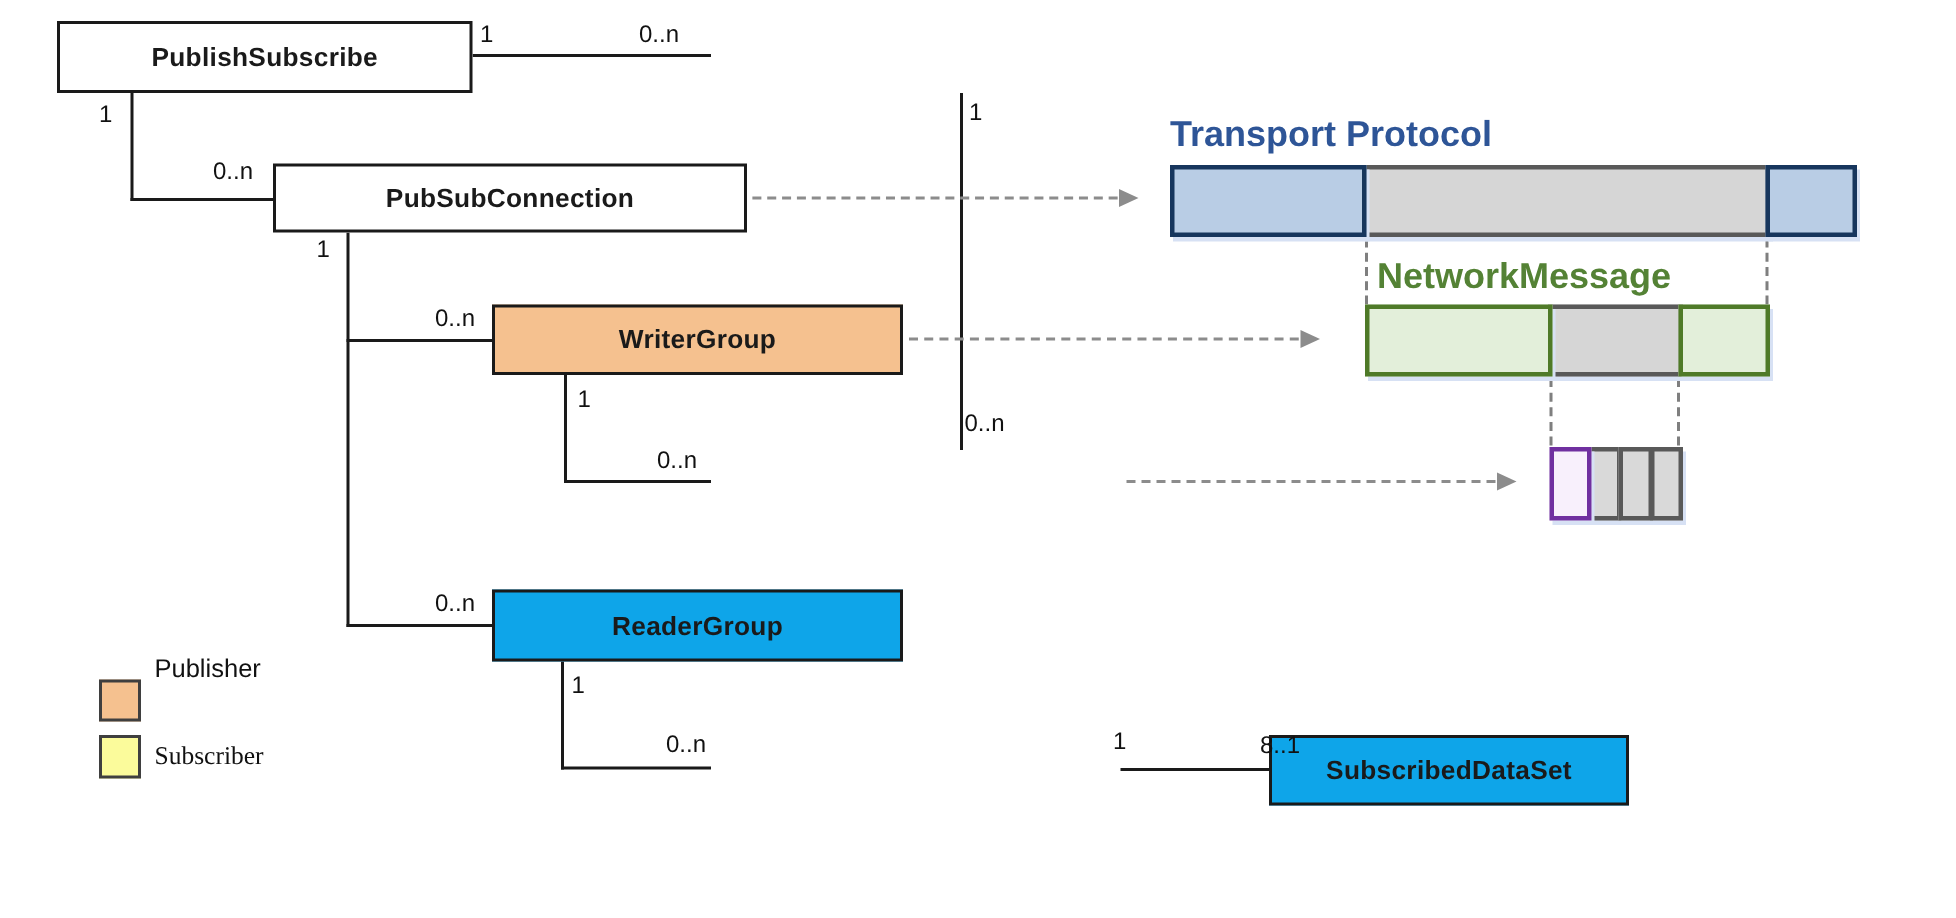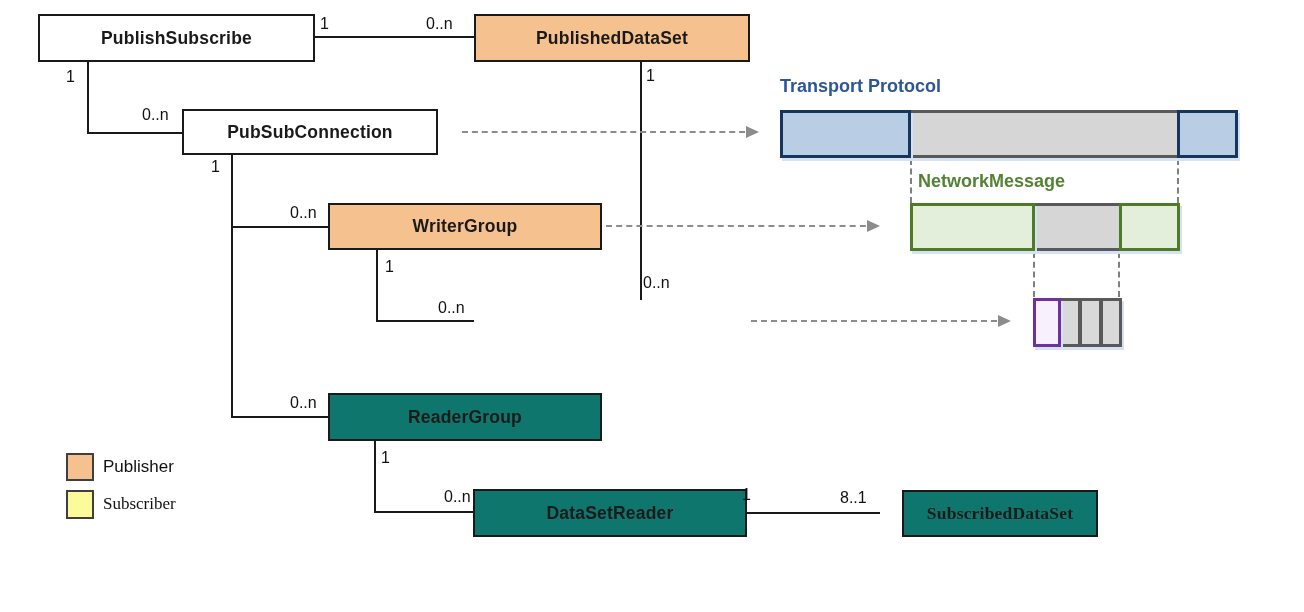--- a/index.html
+++ b/index.html
@@ -7,21 +7,21 @@
     position:relative;width:1304px;height:612px;background:#ffffff;
     font-family:"Liberation Sans", sans-serif;color:#1a1a1a;overflow:hidden;margin-left:30px;
   }
   
   .node{
     position:absolute;box-sizing:border-box;border:2px solid #1a1a1a;
     display:flex;align-items:center;justify-content:center;
     font-weight:bold;font-size:17.5px;letter-spacing:.2px;background:#ffffff;
   }
   .node.publisher{background:#F5C18F;}
-  .node.subscriber{background:#0f766e;text-align:center;}
+  .node.subscriber{background:#0ea5e9;text-align:center;}
   
   .hline{position:absolute;height:2px;background:#1a1a1a;}
   .vline{position:absolute;width:2px;background:#1a1a1a;}
   
   .mult{position:absolute;font-size:16px;color:#111;white-space:nowrap;}
   
   .darrow{position:absolute;height:0;border-top:2px dashed #8c8c8c;}
   .darrow::after{
     content:"";position:absolute;right:-4px;top:-7px;
     border-top:6px solid transparent;border-bottom:6px solid transparent;
@@ -30,21 +30,21 @@
   
   .vdash{position:absolute;width:0;border-left:2px dashed #7f7f7f;}
   
   .bar{position:absolute;}
   .seg{position:absolute;box-sizing:border-box;top:0;height:100%;box-shadow:2px 3px 0 #d7e1f4;}
   .seg.payload{background:#D6D6D6;border:3px solid #595959;}
   .seg.transport{background:#B9CDE5;border:3px solid #17365D;}
   .seg.network{background:#E3EFDA;border:3px solid #4F7A28;}
   .seg.dsmsg-head{background:#F8F0FC;border:3px solid #7030A0;}
   .seg.dsmsg-cell{background:#D9D9D9;border:3px solid #595959;}
-  .bar-label{position:absolute;font-weight:bold;font-size:18px;white-space:nowrap;}
+  .bar-label{position:absolute;font-weight:bold;font-size:24px;white-space:nowrap;}
   .lbl-transport{color:#2E5597;}
   .lbl-network{color:#548235;}
   .lbl-dsmsg{color:#7030A0;}
   
   .swatch{position:absolute;box-sizing:border-box;border:2px solid #3f3f3f;}
   .swatch.publisher{background:#F5C18F;}
   .swatch.subscriber{background:#FBFB9B;}
   .legend-label{position:absolute;font-size:17px;color:#111;}
   
   .title{
@@ -75,36 +75,30 @@
   <div class="darrow" style="left:721px;top:320px;width:256px;"></div>
 
   <div class="vdash" style="left:880px;top:159px;height:44px;"></div>
   <div class="vdash" style="left:1147px;top:159px;height:44px;"></div>
   <div class="vdash" style="left:1003px;top:252px;height:45px;"></div>
   <div class="vdash" style="left:1088px;top:252px;height:45px;"></div>
 
   <div class="node" style="left:8px;top:14px;width:277px;height:48px;">
     <span>PublishSubscribe</span>
   </div>
-  <div class="node publisher" style="left:444px;top:14px;width:276px;height:48px;">
-    <span>PublishedDataSet</span>
-  </div>
-  <div class="node" style="left:152px;top:109px;width:256px;height:46px;">
+  <div class="node" style="left:152px;top:109px;width:316px;height:46px;">
     <span>PubSubConnection</span>
   </div>
   <div class="node publisher" style="left:298px;top:203px;width:274px;height:47px;">
     <span>WriterGroup</span>
   </div>
   <div class="node subscriber" style="left:298px;top:393px;width:274px;height:48px;">
     <span>ReaderGroup</span>
   </div>
-  <div class="node subscriber" style="left:443px;top:489px;width:274px;height:48px;">
-    <span>DataSetReader</span>
-  </div>
-  <div class="node subscriber" style="left:872px;top:490px;width:196px;height:47px;font-family:Liberation Serif, serif;">
+  <div class="node subscriber" style="left:816px;top:490px;width:240px;height:47px;">
     <span>SubscribedDataSet</span>
   </div>
 
   <div class="mult" style="left:290px;top:15px;">1</div>
   <div class="mult" style="left:396px;top:15px;">0..n</div>
   <div class="mult" style="left:36px;top:68px;">1</div>
   <div class="mult" style="left:112px;top:106px;">0..n</div>
   <div class="mult" style="left:616px;top:67px;">1</div>
   <div class="mult" style="left:613px;top:274px;">0..n</div>
   <div class="mult" style="left:181px;top:158px;">1</div>
@@ -132,18 +126,18 @@
   </div>
 
   <div class="bar" style="left:1003px;top:298px;width:89px;height:49px;">
     <div class="seg dsmsg-cell" style="left:25px;width:23px;"></div>
     <div class="seg dsmsg-cell" style="left:46px;width:23px;"></div>
     <div class="seg dsmsg-cell" style="left:67px;width:22px;"></div>
     <div class="seg dsmsg-head" style="left:0px;width:28px;"></div>
   </div>
 
   <div class="swatch publisher" style="left:36px;top:453px;width:28px;height:28px;"></div>
-  <div class="legend-label" style="left:73px;top:457px;">Publisher</div>
+  <div class="legend-label" style="left:73px;top:436px;">Publisher</div>
   <div class="swatch subscriber" style="left:36px;top:490px;width:28px;height:29px;"></div>
   <div class="legend-label" style="left:73px;top:494px;font-family:Liberation Serif, serif;">Subscriber</div>
 
 
 </div>
 
 </body></html>

